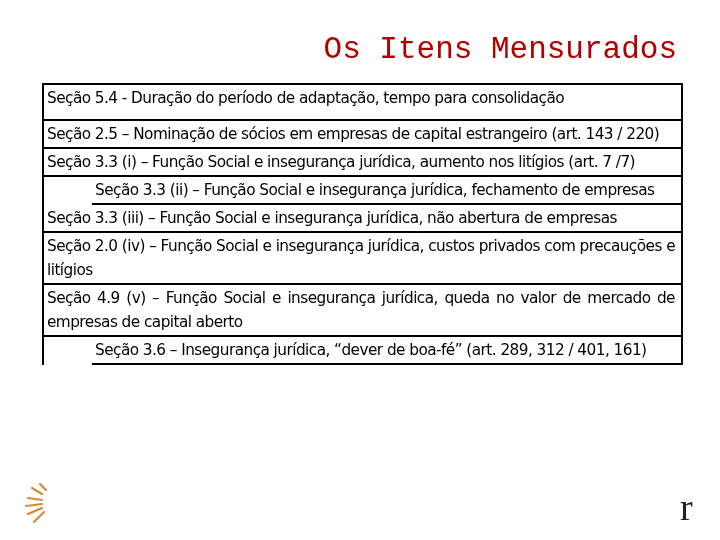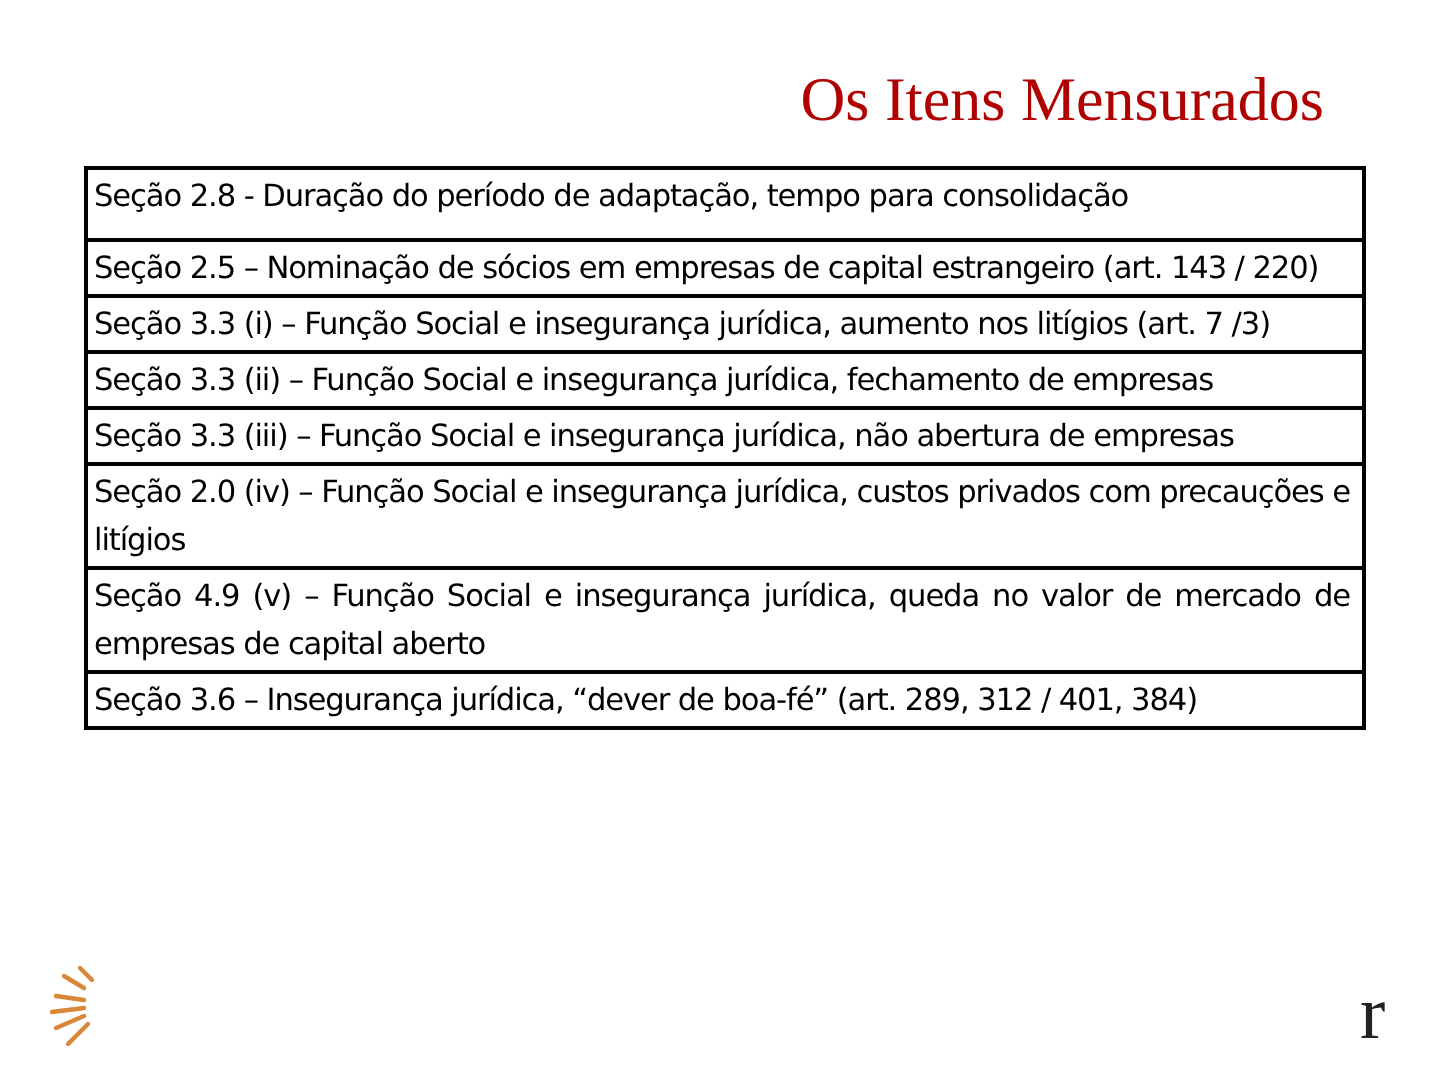--- a/index.html
+++ b/index.html
@@ -2,22 +2,22 @@
 <html><head>
   <meta charset="utf-8">
   <style>
     html, body { margin: 0; padding: 0; }
     body {
       width: 720px; height: 540px; overflow: hidden; position: relative;
       background: #ffffff;
       font-family: "Liberation Sans", sans-serif;
     }
     .title {
-      position: absolute; right: 58px; top: 30px;
-      font-family: Liberation Serif, serif;
+      position: absolute; right: 43px; top: 30px;
+      font-family: Liberation Mono, monospace;
       font-size: 31px; color: #b00000; letter-spacing: 0px;
       line-height: 40px; white-space: nowrap;
     }
     .logo-left {
       position: absolute; left: 22px; top: 480px; width: 26px; height: 50px;
     }
     .logo-right {
       position: absolute; left: 680px; top: 487px;
       font-family: "Liberation Serif", serif; font-size: 38px; color: #222;
       line-height: 40px;
@@ -29,41 +29,41 @@
       font-family: "DejaVu Sans", sans-serif;
     }
     .row {
       border-bottom: 2px solid #000;
       padding: 1px 6px 1px 3px;
       font-size: 15.3px; line-height: 24px; color: #000;
       text-align: justify; box-sizing: border-box;
       letter-spacing: -0.55px; word-spacing: 0px;
     }
     .row.single-tall { height: 36px; text-align: left; }
-    .row.left { text-align: left; }
+    .row.left { text-align: left; margin-left: 48px; }
   </style>
 </head>
 <body>
 
 <div class="title">Os Itens Mensurados</div>
 
 <svg class="logo-left" viewBox="0 0 26 50">
   <g stroke="#d9883a" stroke-width="2.2" fill="none" stroke-linecap="round">
     <path d="M18 4 L24 10"></path>
     <path d="M10 8 L20 14"></path>
     <path d="M6 18 L20 20"></path>
     <path d="M4 26 L20 24"></path>
     <path d="M6 34 L20 28"></path>
     <path d="M12 42 L22 32"></path>
   </g>
 </svg>
 <div class="logo-right">r</div>
 
 <div class="table">
-  <div class="row single-tall">Seção 2.8 - Duração do período de adaptação, tempo para consolidação</div>
+  <div class="row single-tall">Seção 5.4 - Duração do período de adaptação, tempo para consolidação</div>
   <div class="row">Seção 2.5 – Nominação de sócios em empresas de capital estrangeiro (art. 143 / 220)</div>
-  <div class="row">Seção 3.3 (i) – Função Social e insegurança jurídica, aumento nos litígios (art. 7 /3)</div>
+  <div class="row">Seção 3.3 (i) – Função Social e insegurança jurídica, aumento nos litígios (art. 7 /7)</div>
   <div class="row left">Seção 3.3 (ii) – Função Social e insegurança jurídica, fechamento de empresas</div>
   <div class="row">Seção 3.3 (iii) – Função Social e insegurança jurídica, não abertura de empresas</div>
   <div class="row">Seção 2.0 (iv) – Função Social e insegurança jurídica, custos privados com precauções e litígios</div>
   <div class="row">Seção 4.9 (v) – Função Social e insegurança jurídica, queda no valor de mercado de empresas de capital aberto</div>
-  <div class="row left">Seção 3.6 – Insegurança jurídica, “dever de boa-fé” (art. 289, 312 / 401, 384)</div>
+  <div class="row left">Seção 3.6 – Insegurança jurídica, “dever de boa-fé” (art. 289, 312 / 401, 161)</div>
 </div>
 
 </body></html>

